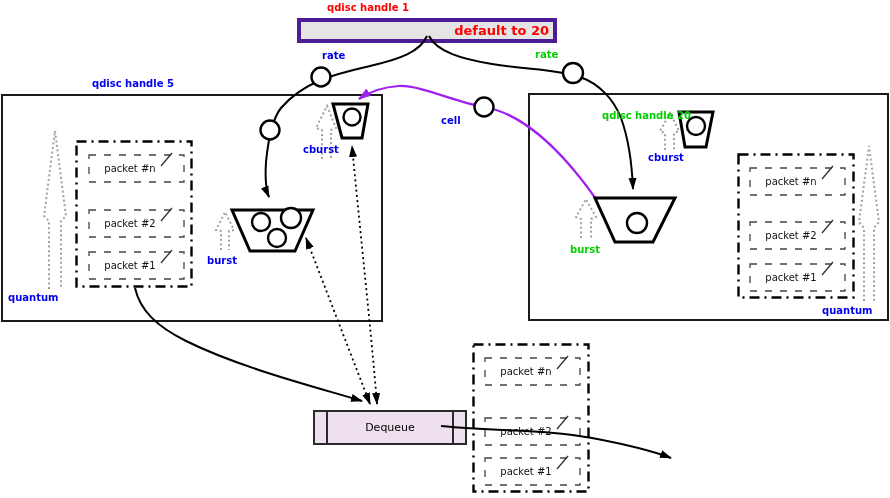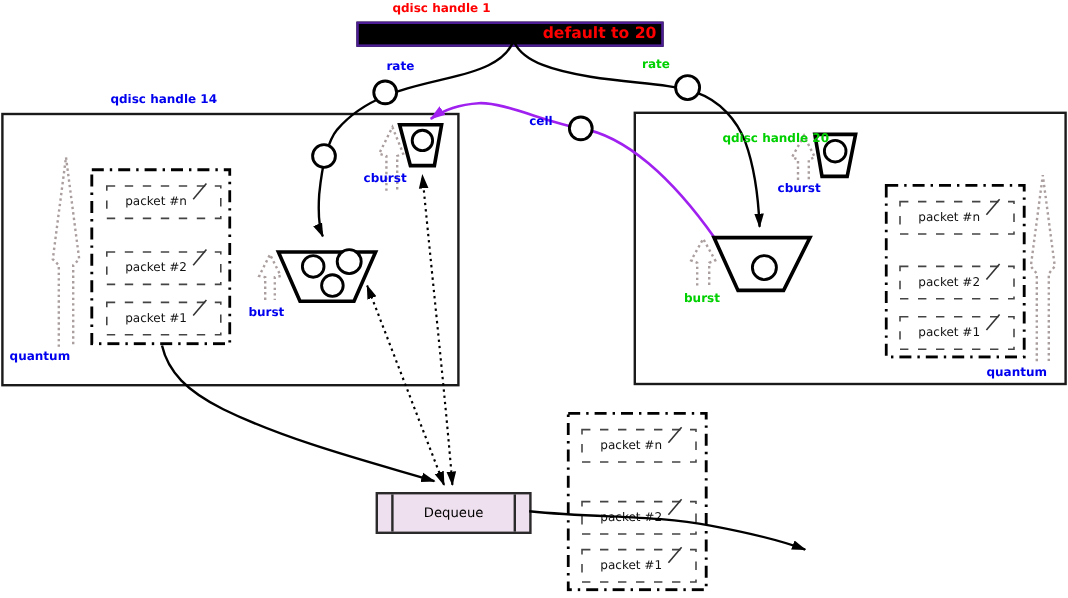--- a/index.html
+++ b/index.html
@@ -1,31 +1,31 @@
 <!DOCTYPE html>
 <html><head>
 <meta charset="utf-8">
 <style>
   html,body{margin:0;padding:0;background:#fff;}
   .canvas{position:relative;width:890px;height:498px;background:#fff;overflow:hidden;
           font-family:"DejaVu Sans","Liberation Sans",sans-serif;}
   .bigbox{position:absolute;border:2px solid #1a1a1a;background:transparent;}
-  .rootbox{position:absolute;left:297px;top:18px;width:252px;height:17px;border:2px solid #4c1d95;background:#000000;}
+  .rootbox{position:absolute;left:297px;top:18px;width:252px;height:17px;border:4px solid #4c1d95;background:#e5e5e5;}
   .rootbox .badge{position:absolute;right:4px;top:1px;font-size:13px;font-weight:bold;line-height:15px;}
   .lbl{position:absolute;font-size:10px;font-weight:bold;line-height:14px;white-space:nowrap;}
   .red{color:#ff0000}.blue{color:#0000ee}.green{color:#00d000}
   .qbox{position:absolute;}
   .qbox > svg{position:absolute;left:0;top:0;}
   .pkt{position:absolute;width:98px;height:32px;}
   .pkt svg{position:absolute;left:0;top:0;}
   .pkt-rect{fill:none;stroke:#444;stroke-width:1.3;stroke-dasharray:7 8;}
   .pkt-slash{stroke:#333;stroke-width:1.3;}
   .pkt-label{position:absolute;left:0;top:2px;width:84px;height:28px;display:flex;align-items:center;
              justify-content:center;font-size:10px;color:#111;white-space:nowrap;}
-  .node{position:absolute;background:#eee0ee;border:2px solid #2a2a2a;}
+  .node{position:absolute;background:#eee0ee;border:2px solid #2a2a2a;padding-left:24px;}
   .node .vline{position:absolute;top:0;bottom:0;width:2px;background:#2a2a2a;}
   .node .nlabel{position:absolute;left:0;right:0;top:0;bottom:0;display:flex;align-items:center;
                 justify-content:center;font-size:11px;color:#000;white-space:nowrap;}
   .overlay{position:absolute;left:0;top:0;pointer-events:none;}
   .edge{fill:none;stroke:#000;stroke-width:2;}
   .edge-dotted{fill:none;stroke:#000;stroke-width:1.8;stroke-dasharray:2 3.2;}
   .edge-purple{fill:none;stroke:#a020f0;stroke-width:2.2;}
   .bucket{fill:#fff;stroke:#000;stroke-width:3;}
   .token{fill:#fff;stroke:#000;stroke-width:2.4;}
   .grayarrow{fill:none;stroke:#ab9e9e;stroke-width:2;stroke-dasharray:2 2.6;}
@@ -216,23 +216,23 @@
         <circle class="token" cx="573" cy="73" r="10"></circle>
       </g>
     <g>
         <circle class="token" cx="484" cy="107" r="9.5"></circle>
       </g>
   </svg>
 
   <span class="lbl red" style="left:327px;top:1px;">qdisc handle 1</span>
   <span class="lbl blue" style="left:322px;top:49px;">rate</span>
   <span class="lbl green" style="left:535px;top:48px;">rate</span>
-  <span class="lbl blue" style="left:92px;top:77px;">qdisc handle 14</span>
+  <span class="lbl blue" style="left:92px;top:77px;">qdisc handle 5</span>
   <span class="lbl green" style="left:602px;top:77px;margin-top:32px;">qdisc handle 20</span>
-  <span class="lbl blue" style="left:441px;top:95px;">cell</span>
+  <span class="lbl blue" style="left:441px;top:114px;">cell</span>
   <span class="lbl blue" style="left:303px;top:143px;">cburst</span>
   <span class="lbl blue" style="left:648px;top:151px;">cburst</span>
   <span class="lbl blue" style="left:207px;top:254px;">burst</span>
   <span class="lbl green" style="left:570px;top:243px;">burst</span>
   <span class="lbl blue" style="left:8px;top:291px;">quantum</span>
   <span class="lbl blue" style="left:822px;top:304px;">quantum</span>
 
 </div>
 
 </body></html>

